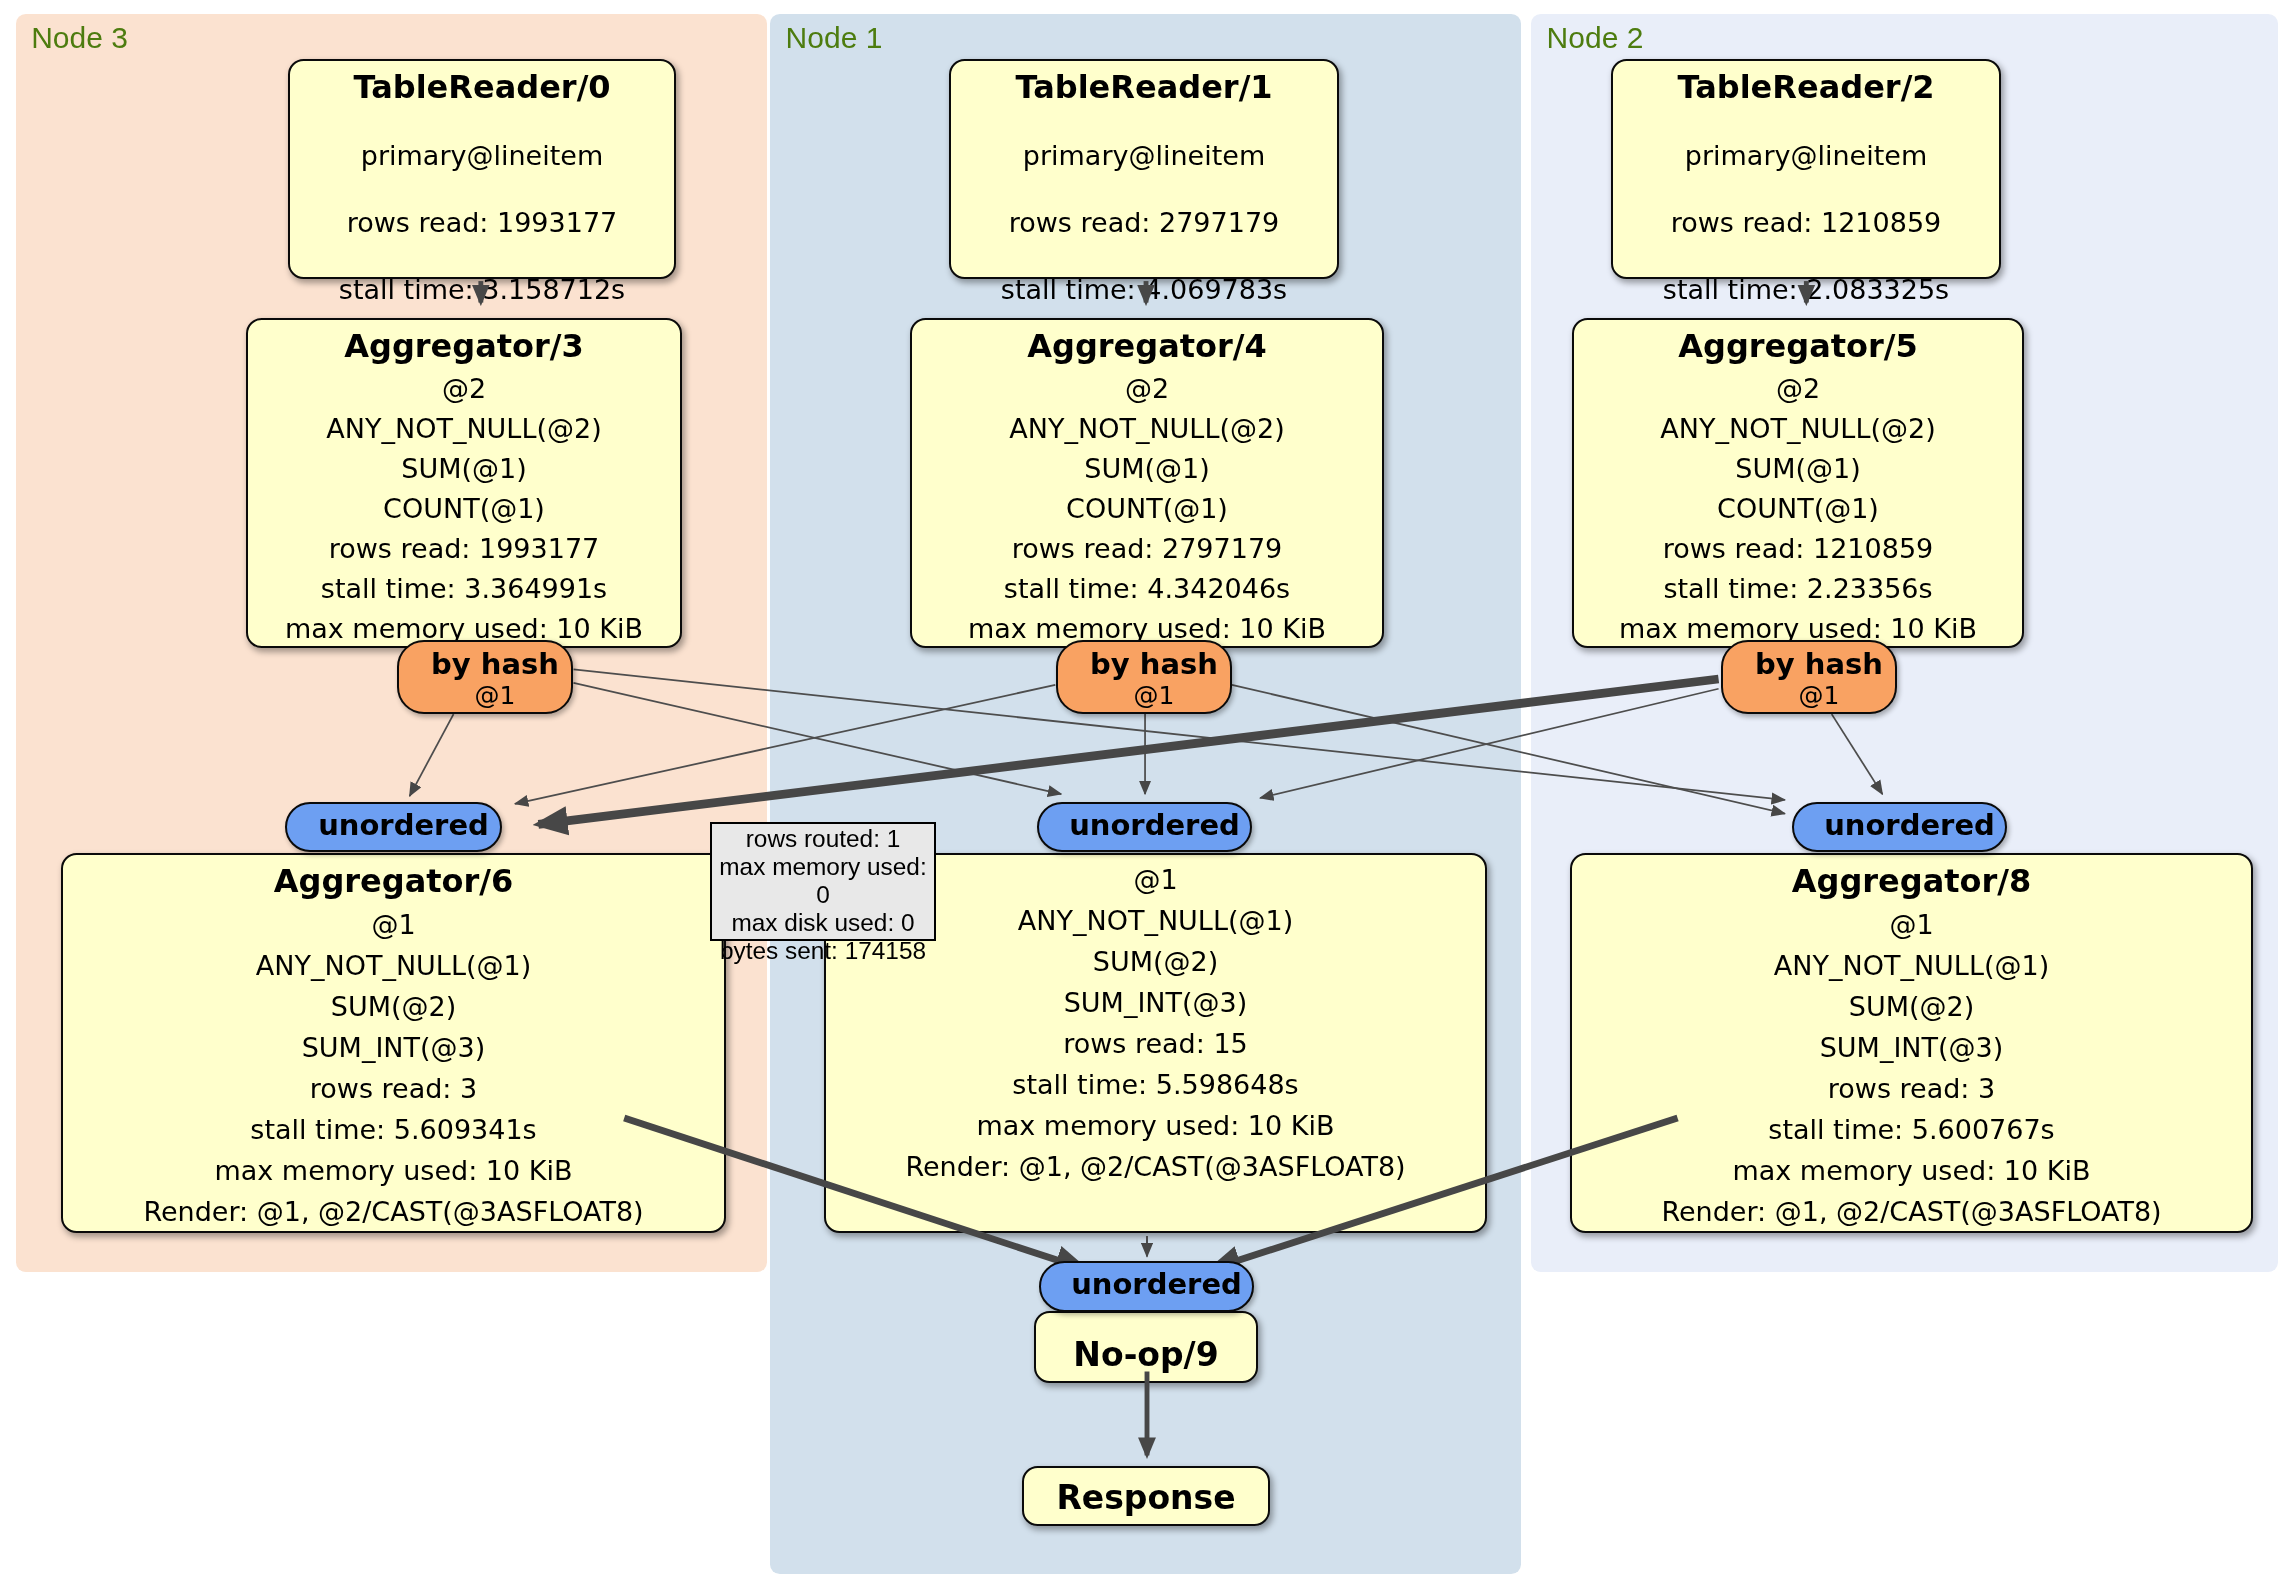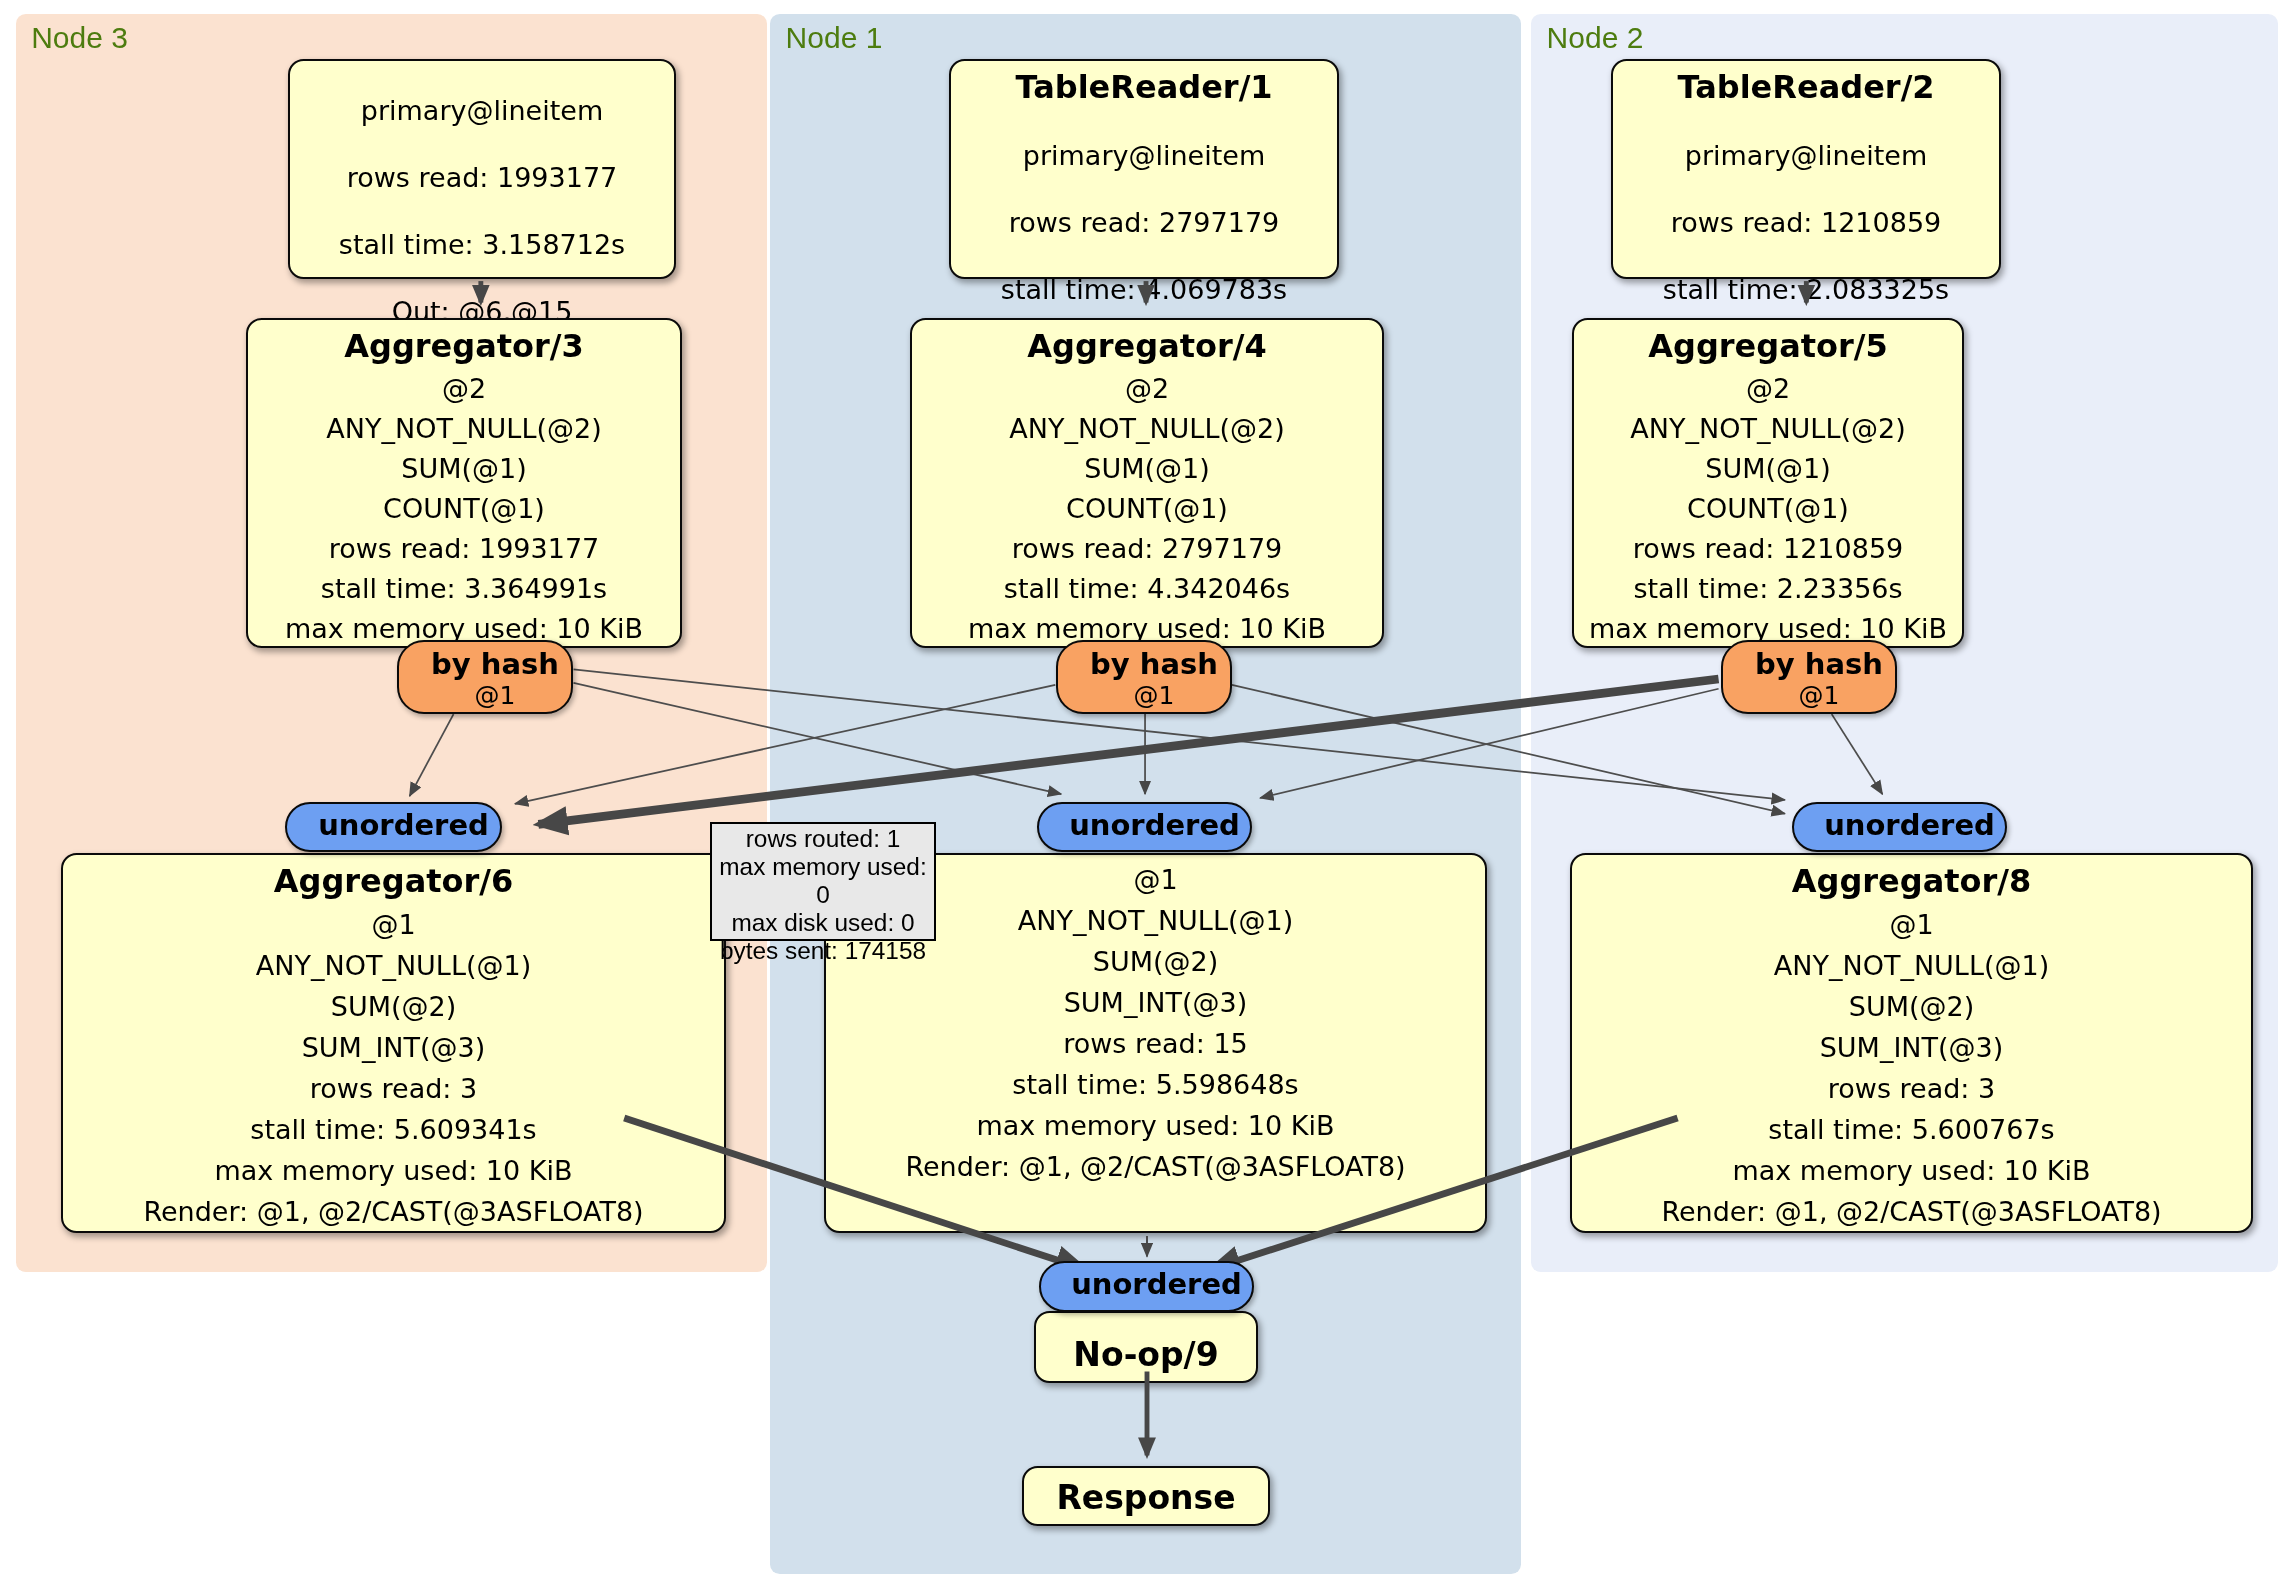--- a/index.html
+++ b/index.html
@@ -53,20 +53,21 @@
     <div class="node-label">Node 3</div>
   </div>
   <div class="node-region" style="left:770px;top:13.7px;width:751px;height:1560px;background:#d2e0ec;">
     <div class="node-label">Node 1</div>
   </div>
   <div class="node-region" style="left:1531px;top:13.7px;width:747px;height:1258px;background:#e9eef9;">
     <div class="node-label">Node 2</div>
   </div>
 
   <div class="pbox tr" style="left:288px;top:59px;width:388px;height:220px;">
+    <div class="ptitle">TableReader/0</div>
     <div class="pline">primary@lineitem</div>
     <div class="pline">rows read: 1993177</div>
     <div class="pline">stall time: 3.158712s</div>
     <div class="pline">Out: @6,@15</div>
   </div>
   <div class="pbox aggtop" style="left:246px;top:318px;width:436px;height:330px;">
     <div class="ptitle">Aggregator/3</div>
     <div class="pline">@2</div>
     <div class="pline">ANY_NOT_NULL(@2)</div>
     <div class="pline">SUM(@1)</div>
@@ -115,21 +116,21 @@
     <div class="pline">Render: @1, @2/CAST(@3ASFLOAT8)</div>
   </div>
 
   <div class="pbox tr" style="left:1611px;top:59px;width:390px;height:220px;">
     <div class="ptitle">TableReader/2</div>
     <div class="pline">primary@lineitem</div>
     <div class="pline">rows read: 1210859</div>
     <div class="pline">stall time: 2.083325s</div>
     <div class="pline">Out: @6,@15</div>
   </div>
-  <div class="pbox aggtop" style="left:1572px;top:318px;width:392px;height:330px;">
+  <div class="pbox aggtop" style="left:1572px;top:318px;width:452px;height:330px;">
     <div class="ptitle">Aggregator/5</div>
     <div class="pline">@2</div>
     <div class="pline">ANY_NOT_NULL(@2)</div>
     <div class="pline">SUM(@1)</div>
     <div class="pline">COUNT(@1)</div>
     <div class="pline">rows read: 1210859</div>
     <div class="pline">stall time: 2.23356s</div>
     <div class="pline">max memory used: 10 KiB</div>
   </div>
   <div class="pbox aggbot" style="left:1570px;top:853px;width:683px;height:380px;">

